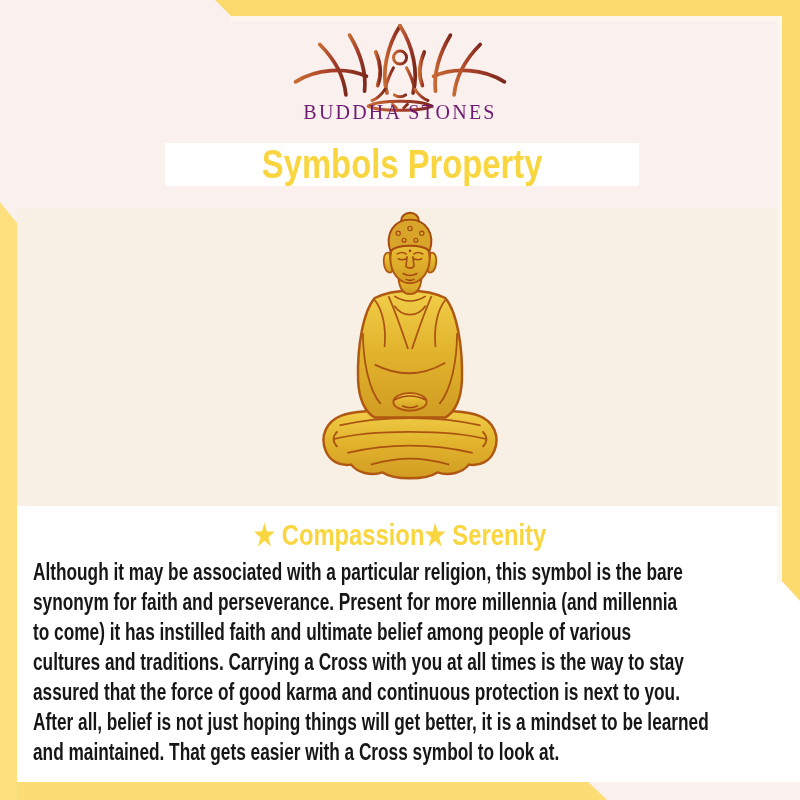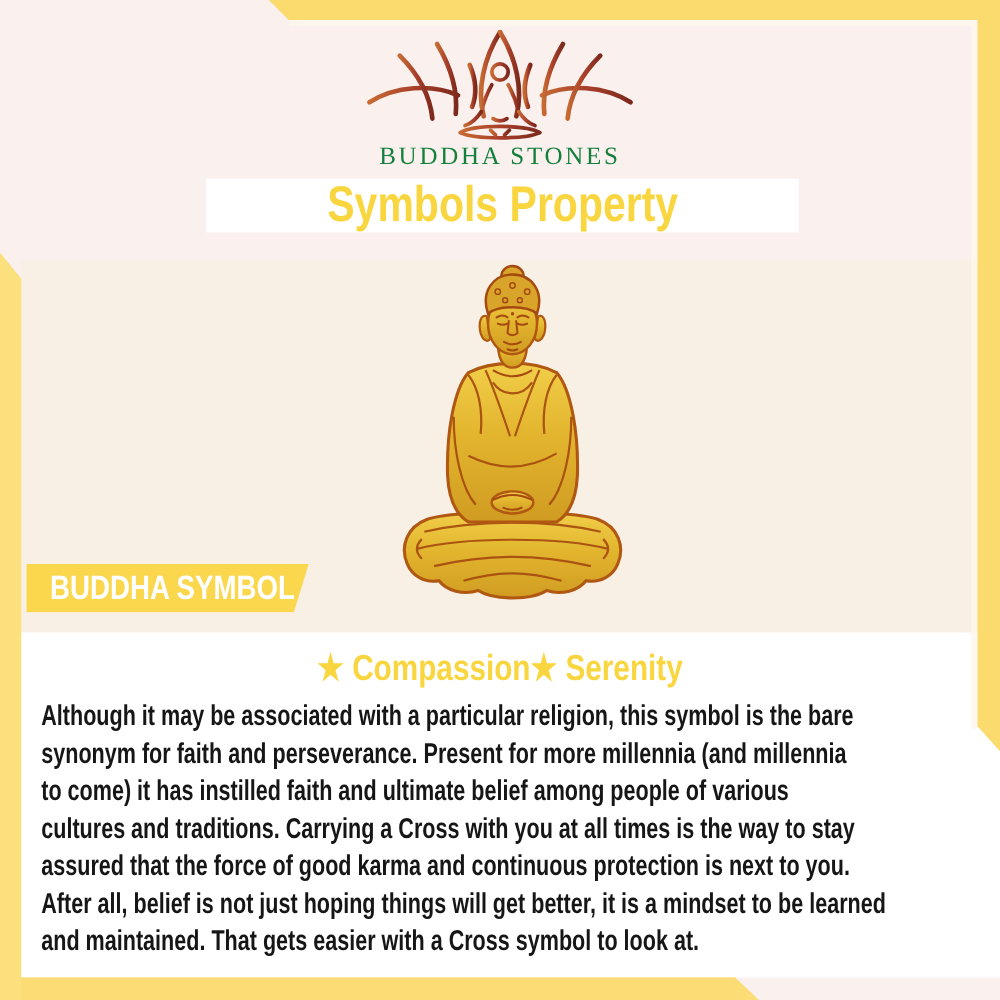--- a/index.html
+++ b/index.html
@@ -10,23 +10,23 @@
   }
   .inner-bg{
     position:absolute;left:17px;top:208px;width:765px;height:574px;
     background:#F8EFE5;
   }
   .frame{position:absolute;left:0;top:0;}
   
   .logo-wrap{position:absolute;left:0;top:0;width:800px;}
   .lotus{position:absolute;left:288px;top:24px;}
   .brand-name{
-    position:absolute;left:0;top:114px;width:800px;text-align:center;
+    position:absolute;left:0;top:101px;width:800px;text-align:center;
     font-family:"Liberation Serif",serif;font-size:20px;letter-spacing:2.2px;
-    color:#15803d;font-weight:500;
+    color:#701a75;font-weight:500;
   }
   
   .heading-box{
     position:absolute;left:165px;top:143px;width:474px;height:43px;
     background:#FFFFFF;display:flex;align-items:center;justify-content:center;
   }
   .heading-text{
     font-size:40px;font-weight:bold;color:#F9D63F;
     transform:scaleX(.82);transform-origin:center;white-space:nowrap;
   }
@@ -178,23 +178,20 @@
       <path d="M88,52 Q92,54 96,52"></path>
         <path d="M104,52 Q108,54 112,52"></path>
       <path d="M97,50 L96,59 M103,50 L104,59"></path>
         <path d="M96,60 Q100,63 104,60"></path>
       <path d="M93,67 Q100,71 107,67"></path>
         <path d="M96,73 Q100,75 104,73"></path>
     </g>
     <circle cx="100" cy="44" r="1.4" fill="#A5490F"></circle>
   </svg>
 
-  <div class="badge">
-    <span class="badge-text">BUDDHA SYMBOL</span>
-  </div>
 
   <div class="traits">★ Compassion★ Serenity</div>
 
   <div class="description">Although it may be associated with a particular religion, this symbol is the bare
 synonym for faith and perseverance. Present for more millennia (and millennia
 to come) it has instilled faith and ultimate belief among people of various
 cultures and traditions. Carrying a Cross with you at all times is the way to stay
 assured that the force of good karma and continuous protection is next to you.
 After all, belief is not just hoping things will get better, it is a mindset to be learned
 and maintained. That gets easier with a Cross symbol to look at.</div>

